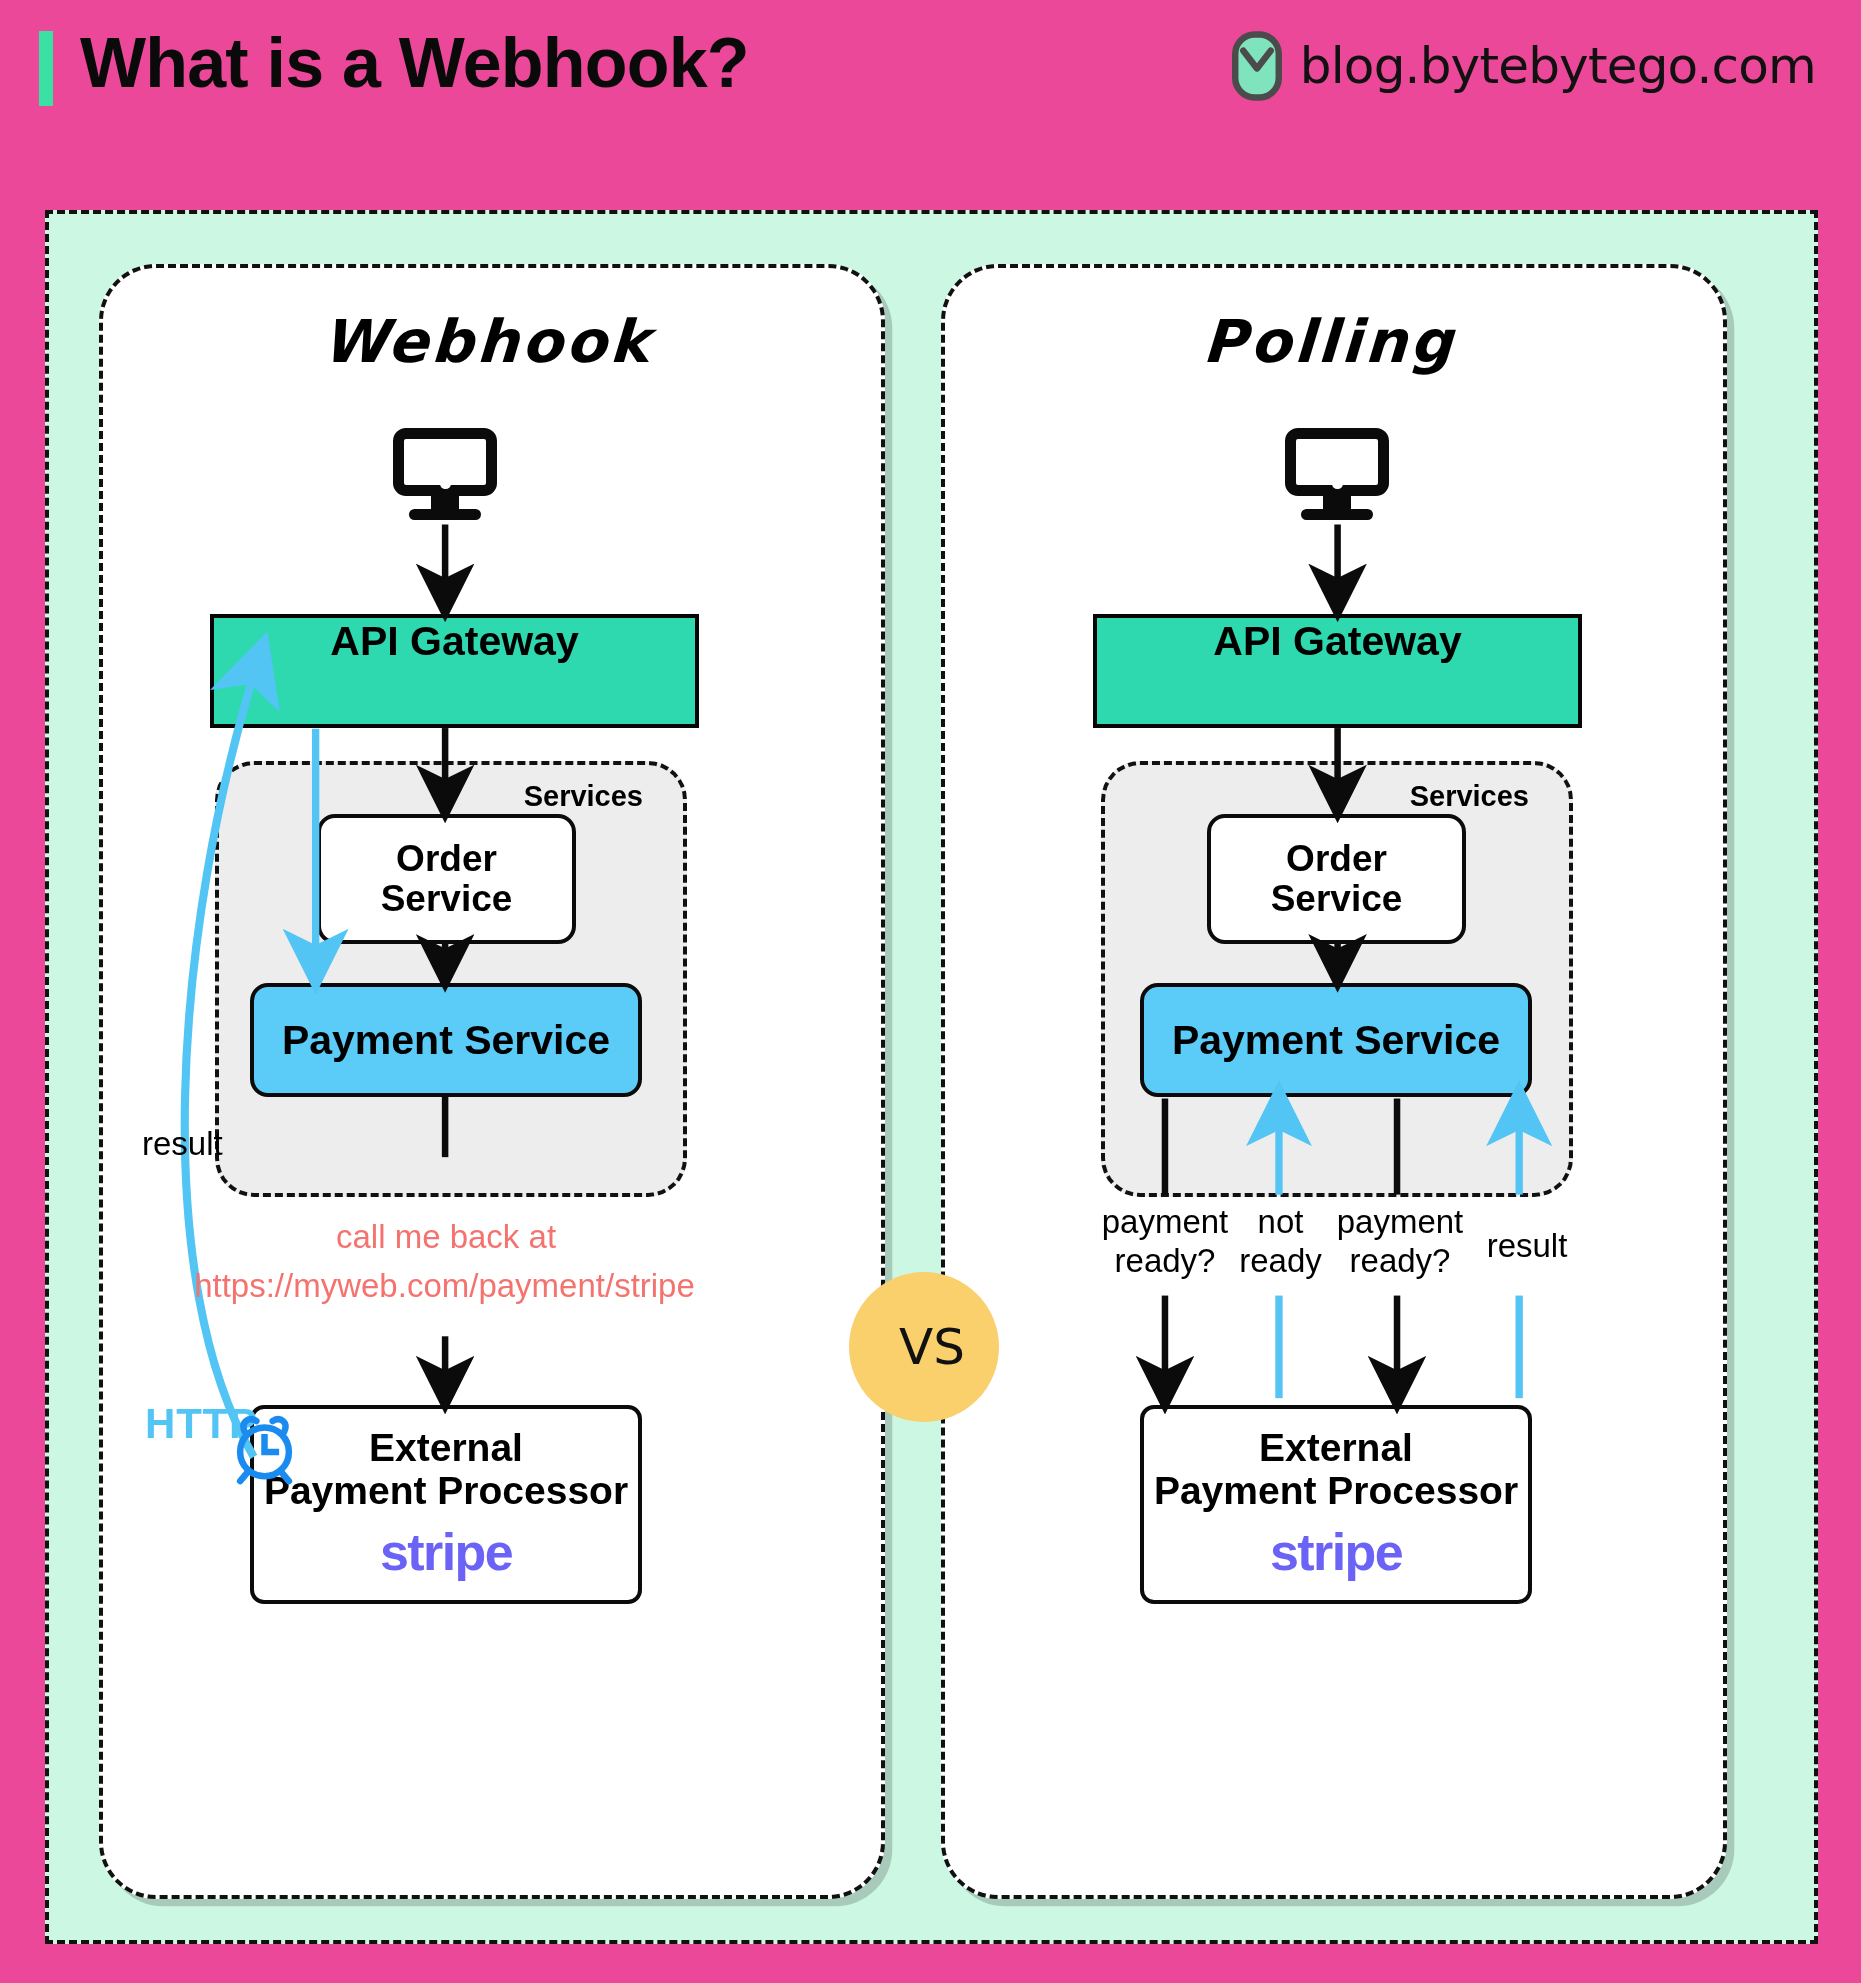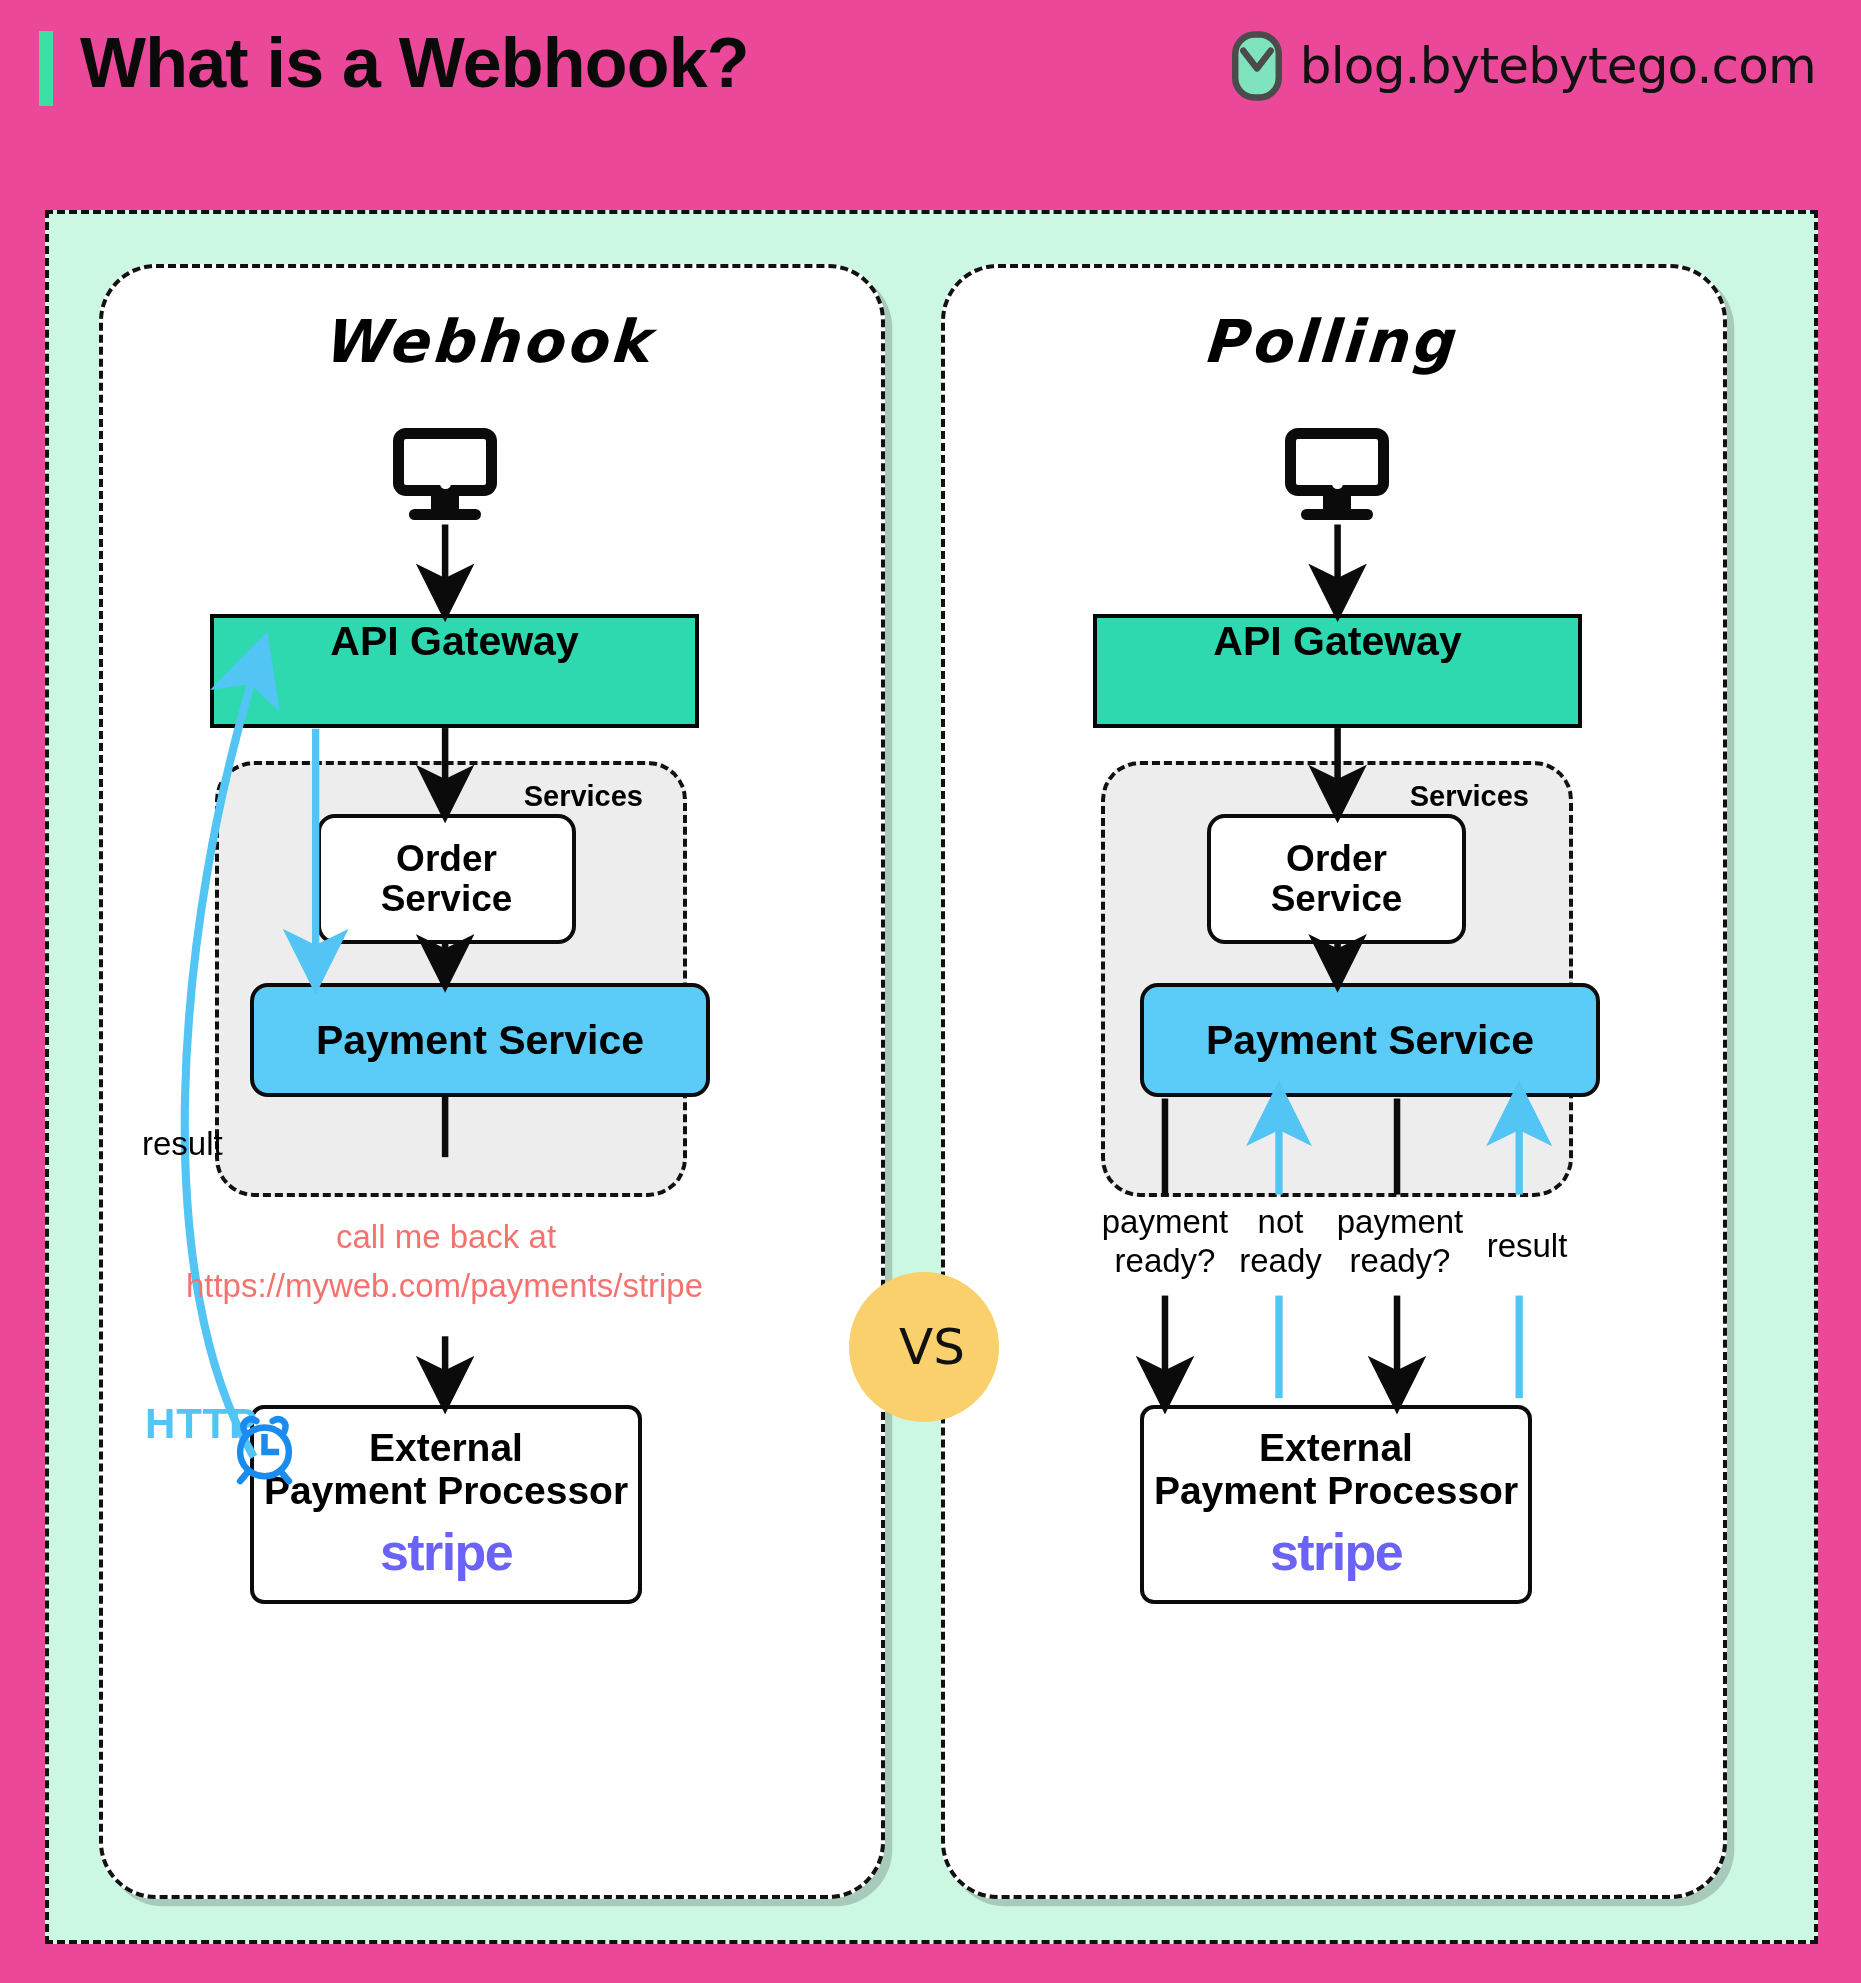--- a/index.html
+++ b/index.html
@@ -86,21 +86,21 @@
     position:absolute; right:40px; top:14.7px;
     font-size:29px; font-weight:bold; color:#000;
   }
   .box-order {
     position:absolute; width:259px; height:130px;
     background:#ffffff; border:4.9px solid #0b0b0b; border-radius:18px;
     display:flex; flex-direction:column; align-items:center; justify-content:center;
     font-size:37px; font-weight:bold; color:#000; line-height:1.08;
   }
   .box-payment {
-    position:absolute; width:460px; height:114px;
+    position:absolute; width:392px; height:114px;
     background:#5BCCF7; border:4.9px solid #0b0b0b; border-radius:18px;
     display:flex; align-items:center; justify-content:center;
     font-size:41px; font-weight:bold; color:#000;
   }
   .box-external {
     position:absolute; width:392px; height:199px;
     background:#ffffff; border:4.9px solid #0b0b0b; border-radius:14px;
     display:flex; flex-direction:column; align-items:center; justify-content:center;
     font-size:39px; font-weight:bold; color:#000; line-height:1.1;
   }
@@ -209,21 +209,21 @@
 
         <line x1="420" y1="1018" x2="420" y2="1092" stroke="#0b0b0b" stroke-width="8"></line>
         <line x1="420" y1="1312" x2="420" y2="1388" stroke="#0b0b0b" stroke-width="8" marker-end="url(#ahB)"></line>
 
         <path d="M 185 1460 C 60 1250, 82 820, 194 470" fill="none" stroke="#52C5F5" stroke-width="10" marker-end="url(#ahC)"></path>
       </svg>
 
       <div class="edge-label" style="left:39px; top:857px;">result</div>
 
       <div class="edge-label red" style="left:111px; top:908px; width:464px;">call me back at</div>
-      <div class="edge-label red" style="left:81px; top:957px; width:521px;">https://myweb.com/payments/stripe</div>
+      <div class="edge-label red" style="left:81px; top:957px; width:521px;">https://myweb.com/payment/stripe</div>
 
       <div class="http-label" style="left:42px; top:1132px;">HTTP</div>
 
       <div class="clock" style="left:124px; top:1140px;">
         <svg width="75" height="78" viewBox="0 0 92 96">
           <circle cx="46" cy="54" r="30" fill="none" stroke="#1B8CEF" stroke-width="8"></circle>
           <path d="M22 30 C16 18, 26 10, 36 16" fill="none" stroke="#1B8CEF" stroke-width="8" stroke-linecap="round"></path>
           <path d="M70 30 C76 18, 66 10, 56 16" fill="none" stroke="#1B8CEF" stroke-width="8" stroke-linecap="round"></path>
           <path d="M46 36 L46 54 L60 54" fill="none" stroke="#1B8CEF" stroke-width="8" stroke-linecap="square"></path>
           <line x1="26" y1="78" x2="16" y2="90" stroke="#1B8CEF" stroke-width="8" stroke-linecap="round"></line>

